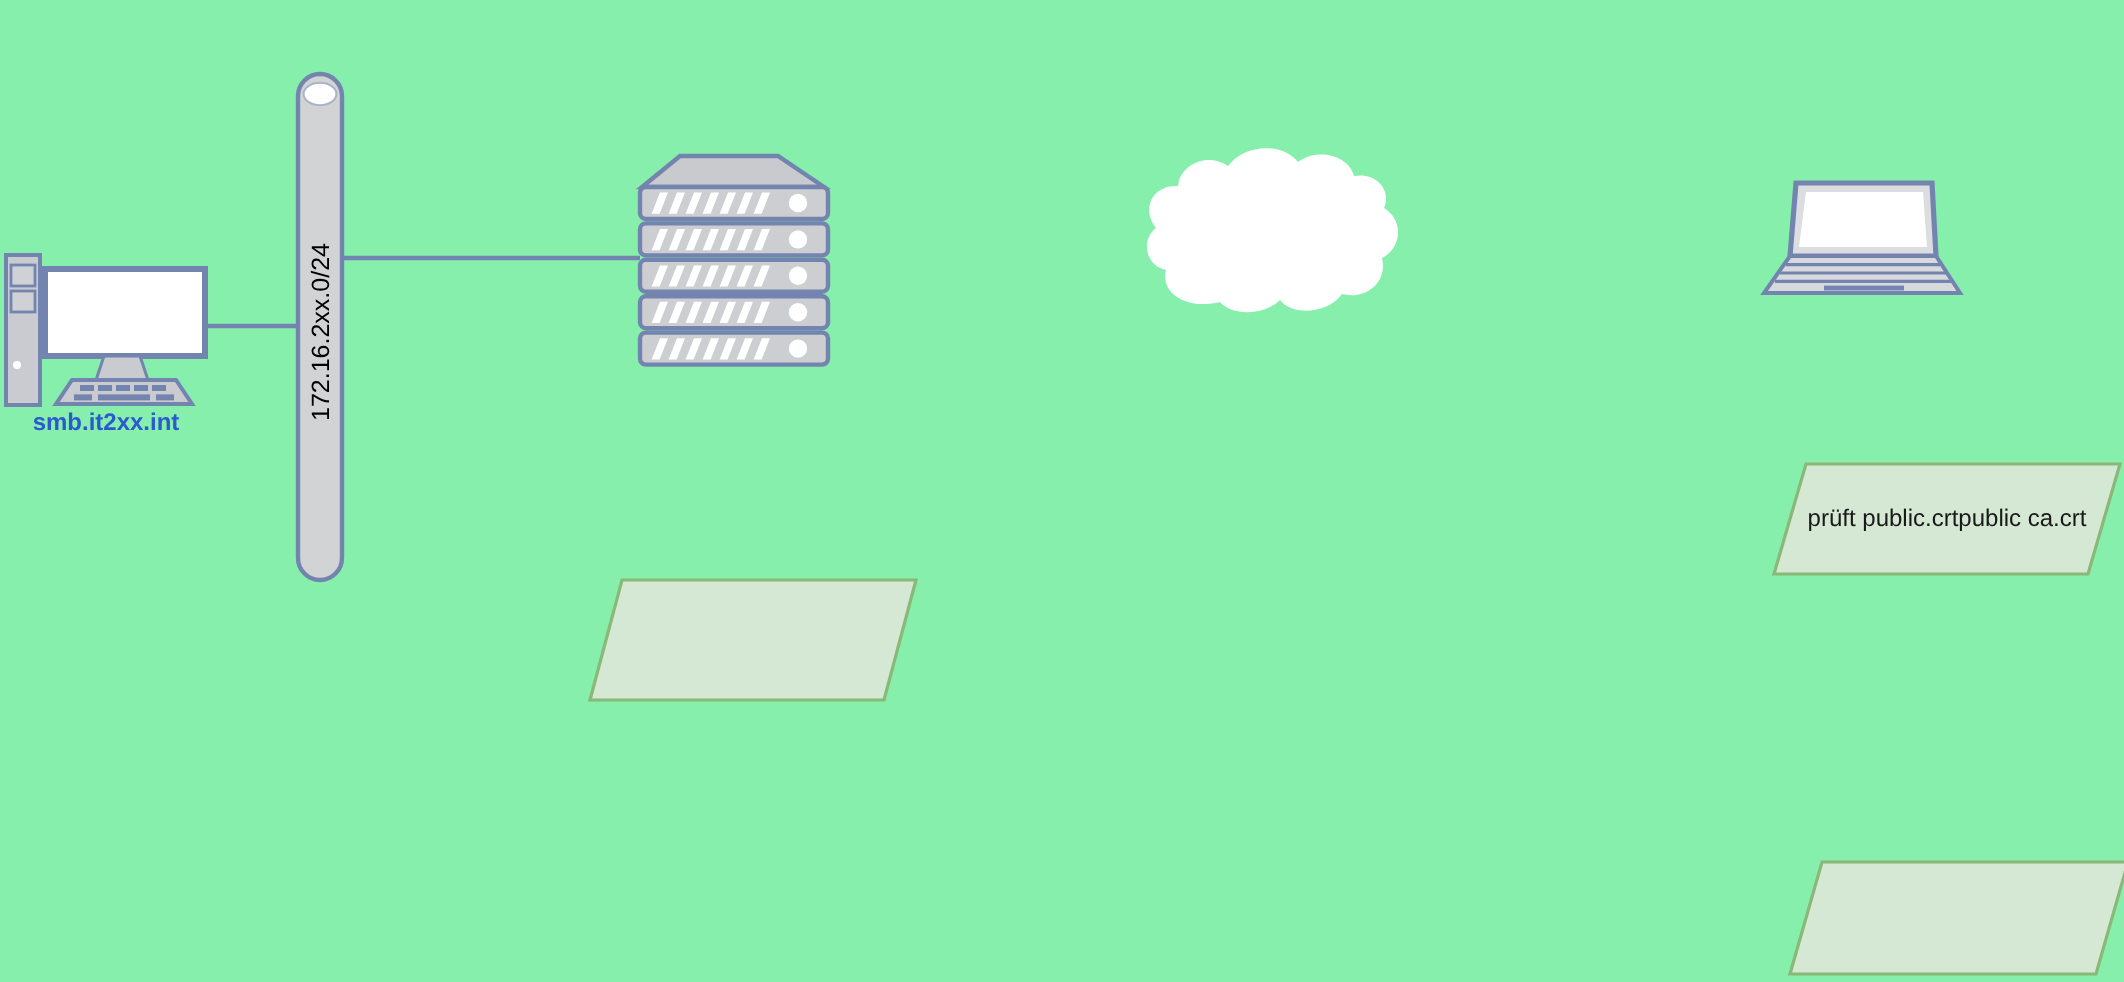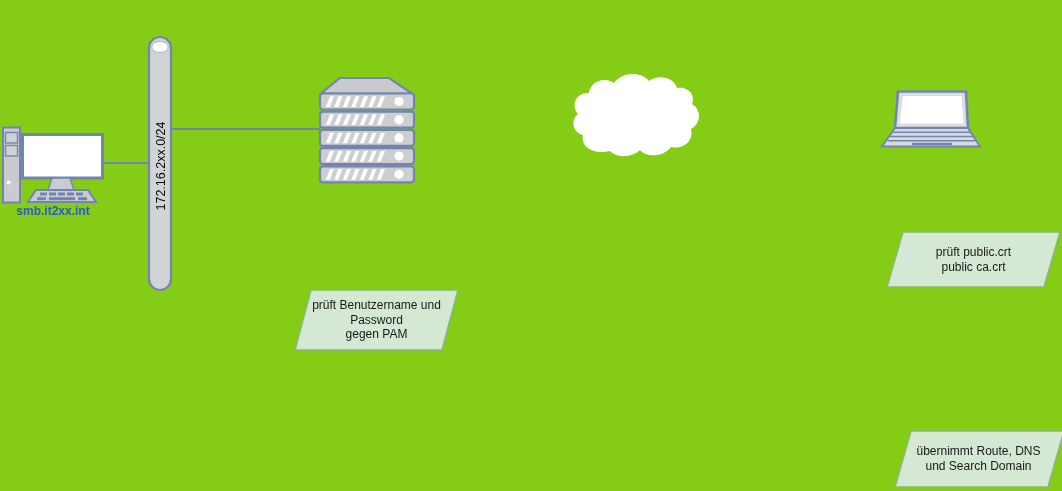--- a/index.html
+++ b/index.html
@@ -1,22 +1,22 @@
 <!DOCTYPE html>
 <html><head>
 <meta charset="utf-8">
 <style>
   html,body{margin:0;padding:0;background:#000;}
   #stage{
-    position:relative;width:1062px;height:491px;background:#84cc16;overflow:hidden;
+    position:relative;width:1062px;height:491px;background:#86efac;overflow:hidden;
     font-family:"Liberation Sans",sans-serif;
   }
   #shapes{position:absolute;left:0;top:0;width:1062px;height:491px;}
   .callout-text{
-    position:absolute;display:flex;flex-direction:column;align-items:center;justify-content:center;
+    position:absolute;display:flex;flex-direction:row;align-items:center;justify-content:center;
     text-align:center;font-size:12px;color:#191919;line-height:14.8px;
   }
   .host-label{
     position:absolute;left:0;top:204px;width:106px;text-align:center;
     font-size:12px;font-weight:700;color:#2b59cf;
   }
 </style>
 </head>
 <body>
 
@@ -100,29 +100,20 @@
       <rect x="912" y="142.8" width="40" height="2.4" fill="#7385af"></rect>
     </g>
 
     <polygon points="311,290 458,290 442,350 295,350" fill="#d5e8d4" stroke="#8ab878" stroke-width="1.6"></polygon>
     <polygon points="903,232 1060,232 1044,287 887,287" fill="#d5e8d4" stroke="#8ab878" stroke-width="1.6"></polygon>
     <polygon points="911,431 1064,431 1048,487 895,487" fill="#d5e8d4" stroke="#8ab878" stroke-width="1.6"></polygon>
   </svg>
 
   <div class="host-label">smb.it2xx.int</div>
 
-  <div class="callout-text" style="left:297px;top:291px;width:159px;height:58px;">
-    <div>prüft Benutzername und</div>
-    <div>Password</div>
-    <div>gegen PAM</div>
-  </div>
 
   <div class="callout-text" style="left:889px;top:233px;width:169px;height:53px;">
     <div>prüft public.crt</div>
     <div>public ca.crt</div>
   </div>
 
-  <div class="callout-text" style="left:897px;top:432px;width:163px;height:54px;">
-    <div>übernimmt Route, DNS</div>
-    <div>und Search Domain</div>
-  </div>
 
 </div>
 
 </body></html>

